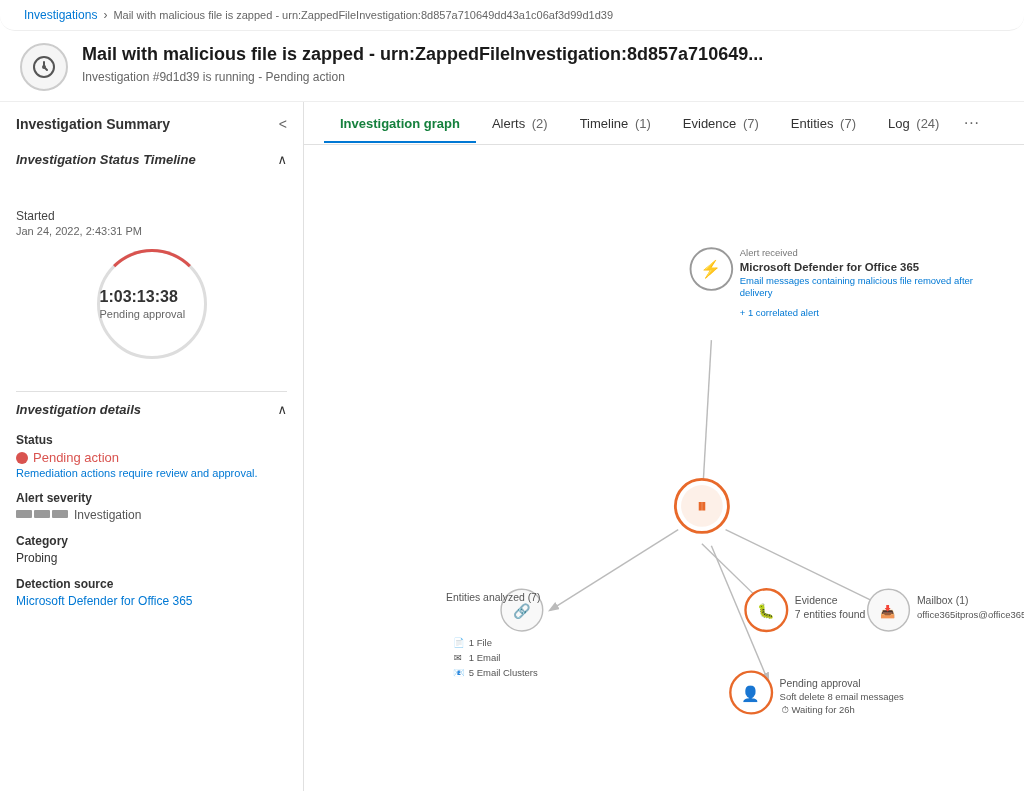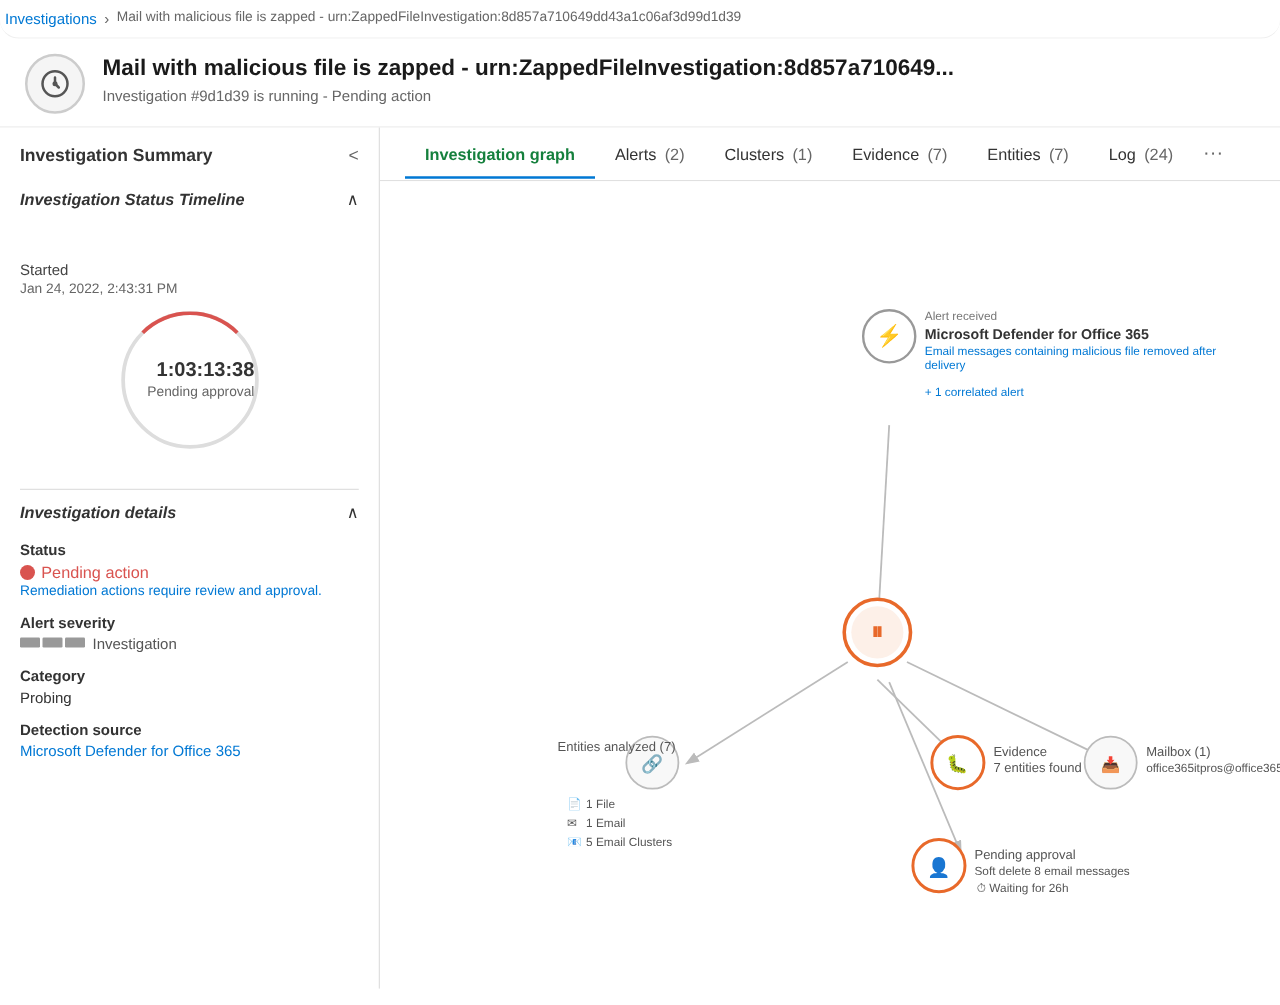--- a/index.html
+++ b/index.html
@@ -1,19 +1,19 @@
 <!DOCTYPE html>
 <html><head>
   <meta charset="utf-8">
   <style>
     * { box-sizing: border-box; margin: 0; padding: 0; }
     body { font-family: 'Segoe UI', Arial, sans-serif; font-size: 13px; color: #333; background: #fff; overflow-x: hidden; }
 
     
-    .breadcrumb { padding: 8px 4px; font-size: 12px; color: #0078d4; display: flex; align-items: flex-start; gap: 6px; border-bottom: 1px solid #eee; border-radius: 15px; }
+    .breadcrumb { padding: 8px 24px; font-size: 12px; color: #0078d4; display: flex; align-items: center; gap: 6px; border-bottom: 1px solid #eee; border-radius: 15px; }
     .breadcrumb-sep { color: #666; }
     .breadcrumb-current { color: #666; font-size: 11px; }
 
     
     .header { display: flex; align-items: flex-start; padding: 12px 20px 10px; border-bottom: 1px solid #eee; gap: 14px; }
     .header-icon { width: 48px; height: 48px; border-radius: 50%; background: #f5f5f5; border: 2px solid #ccc; display: flex; align-items: center; justify-content: center; flex-shrink: 0; }
     .header-icon svg { width: 24px; height: 24px; }
     .header-text h1 { font-size: 18px; font-weight: 700; color: #1a1a1a; line-height: 1.3; }
     .header-text .subtitle { font-size: 12px; color: #666; margin-top: 4px; }
 
@@ -28,21 +28,21 @@
 
     .sidebar-section { margin: 0; }
     .sidebar-section-header { display: flex; justify-content: space-between; align-items: center; padding: 10px 16px 8px; cursor: pointer; }
     .sidebar-section-title { font-weight: 600; font-size: 13px; font-style: italic; }
 
     
     .timeline-section { padding: 8px 16px 16px; }
     .timeline-started { font-size: 12px; color: #444; margin-bottom: 2px; margin-top: 26px; }
     .timeline-date { font-size: 11px; color: #666; margin-bottom: 12px; }
     .timer-circle-container { display: flex; justify-content: center; margin: 8px 0 16px; }
-    .timer-circle { width: 110px; height: 110px; border-radius: 50%; border: 3px solid #ddd; display: flex; flex-direction: column; align-items: flex-end; justify-content: center; position: relative; }
+    .timer-circle { width: 110px; height: 110px; border-radius: 50%; border: 3px solid #ddd; display: flex; flex-direction: column; align-items: flex-start; justify-content: center; position: relative; }
     .timer-circle::before { content: ''; position: absolute; top: -3px; left: -3px; right: -3px; bottom: -3px; border-radius: 50%; border: 3px solid transparent; border-top-color: #d9534f; }
     .timer-value { font-size: 16px; font-weight: 600; color: #333; }
     .timer-label { font-size: 11px; color: #666; margin-top: 2px; }
 
     
     .inv-details { padding: 8px 16px 16px; }
     .detail-item { margin-bottom: 12px; }
     .detail-label { font-weight: 600; font-size: 12px; color: #333; margin-bottom: 3px; }
     .detail-value { font-size: 12px; color: #333; }
     .status-pending { color: #d9534f; display: flex; align-items: center; gap: 5px; font-weight: 500; }
@@ -160,21 +160,21 @@
 
     <div class="tabs">
       <div class="tab active">
         <span>Investigation graph</span>
       </div>
       <div class="tab">
         <span>Alerts</span>
         <span style="margin-left:3px;color:#666;">(2)</span>
       </div>
       <div class="tab">
-        <span>Clusters</span>
+        <span>Timeline</span>
         <span style="margin-left:3px;color:#666;">(1)</span>
       </div>
       <div class="tab">
         <span>Evidence</span>
         <span style="margin-left:3px;color:#666;">(7)</span>
       </div>
       <div class="tab">
         <span>Entities</span>
         <span style="margin-left:3px;color:#666;">(7)</span>
       </div>

